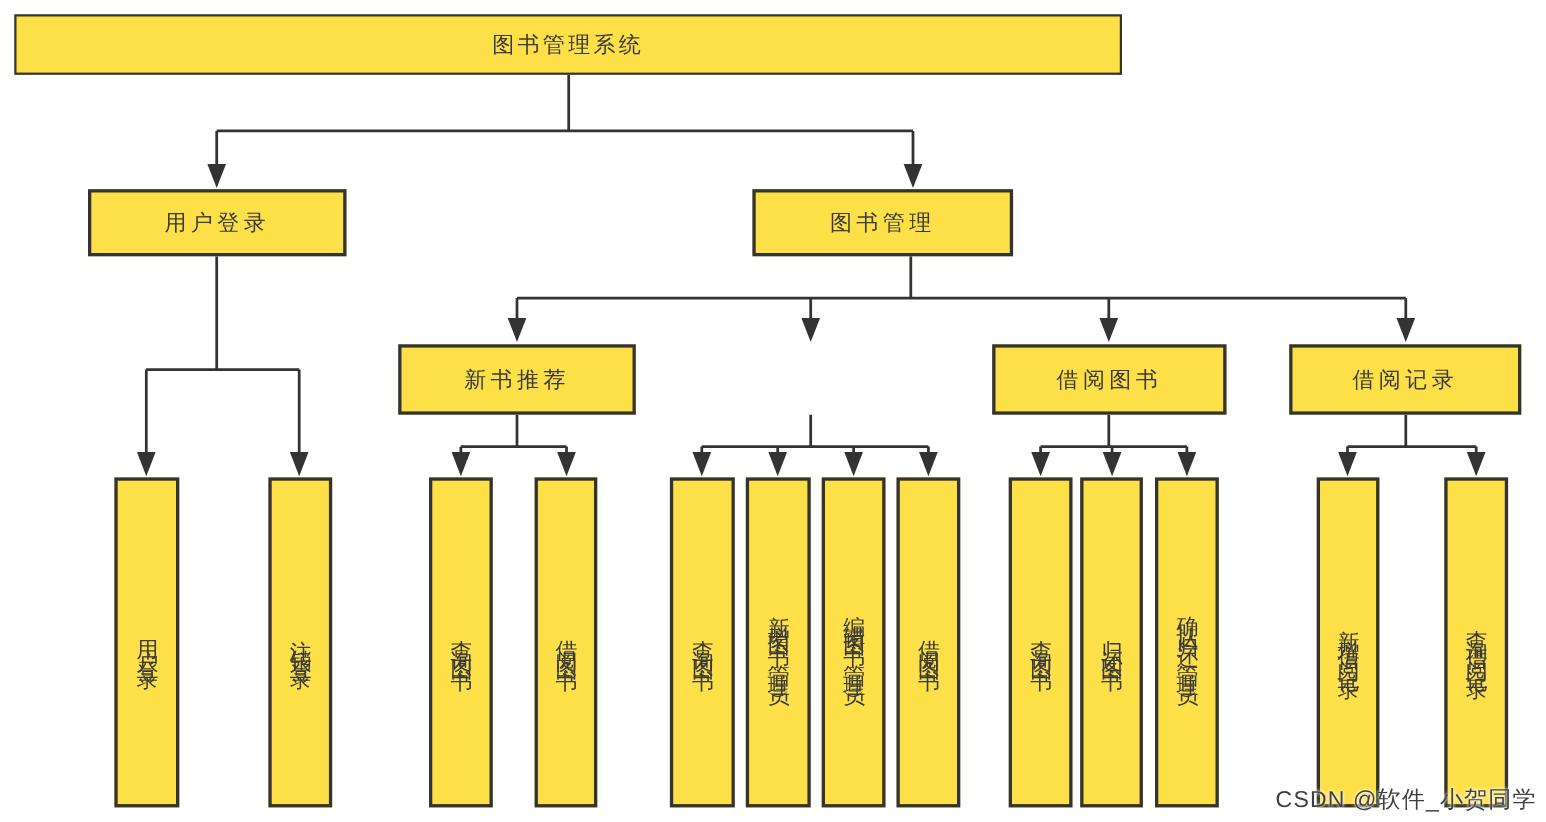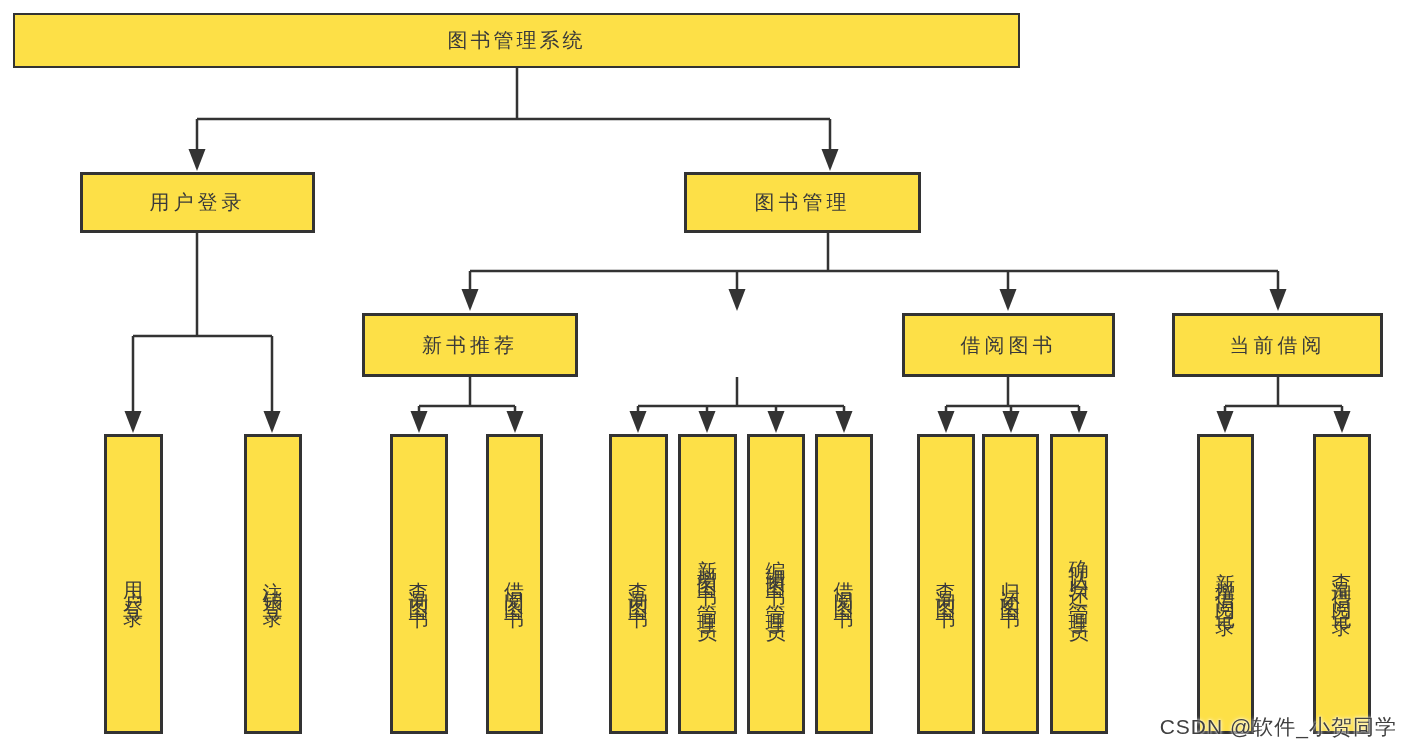--- a/index.html
+++ b/index.html
@@ -73,21 +73,21 @@
     <span>图书管理</span>
   </div>
 
   <div class="node h-node" style="left:362px;top:313px;width:216px;height:64px;">
     <span>新书推荐</span>
   </div>
   <div class="node h-node" style="left:902px;top:313px;width:213px;height:64px;">
     <span>借阅图书</span>
   </div>
   <div class="node h-node" style="left:1172px;top:313px;width:211px;height:64px;">
-    <span>当前借阅</span>
+    <span>借阅记录</span>
   </div>
 
   <div class="node leaf-node" style="left:104px;top:434px;width:59px;height:300px;">
     <span class="v-text">用户登录</span>
   </div>
   <div class="node leaf-node" style="left:244px;top:434px;width:58px;height:300px;">
     <span class="v-text">注销登录</span>
   </div>
 
   <div class="node leaf-node" style="left:390px;top:434px;width:58px;height:300px;">

